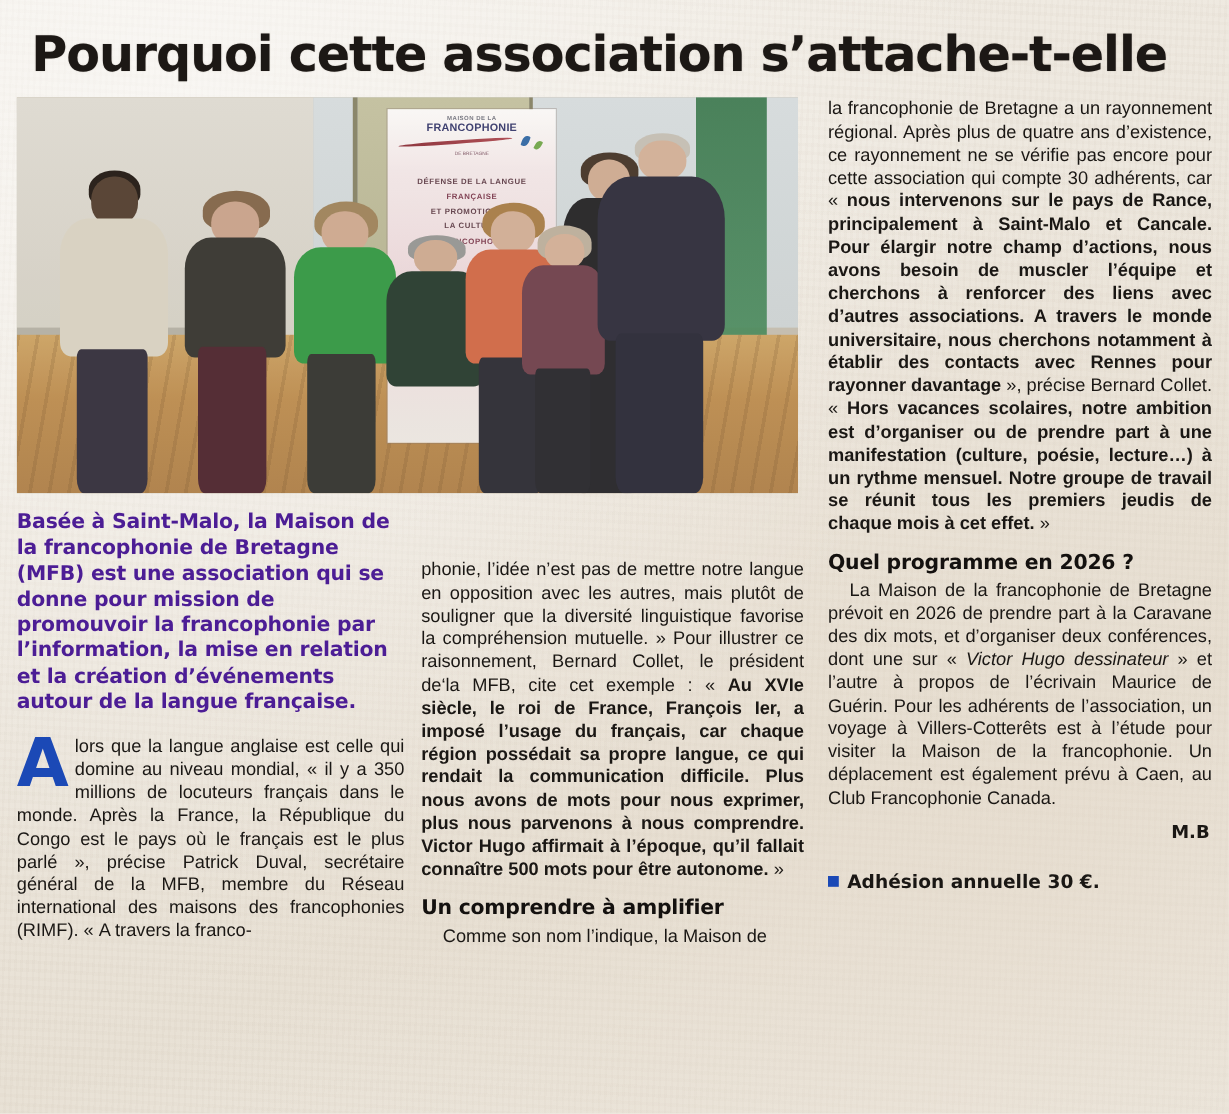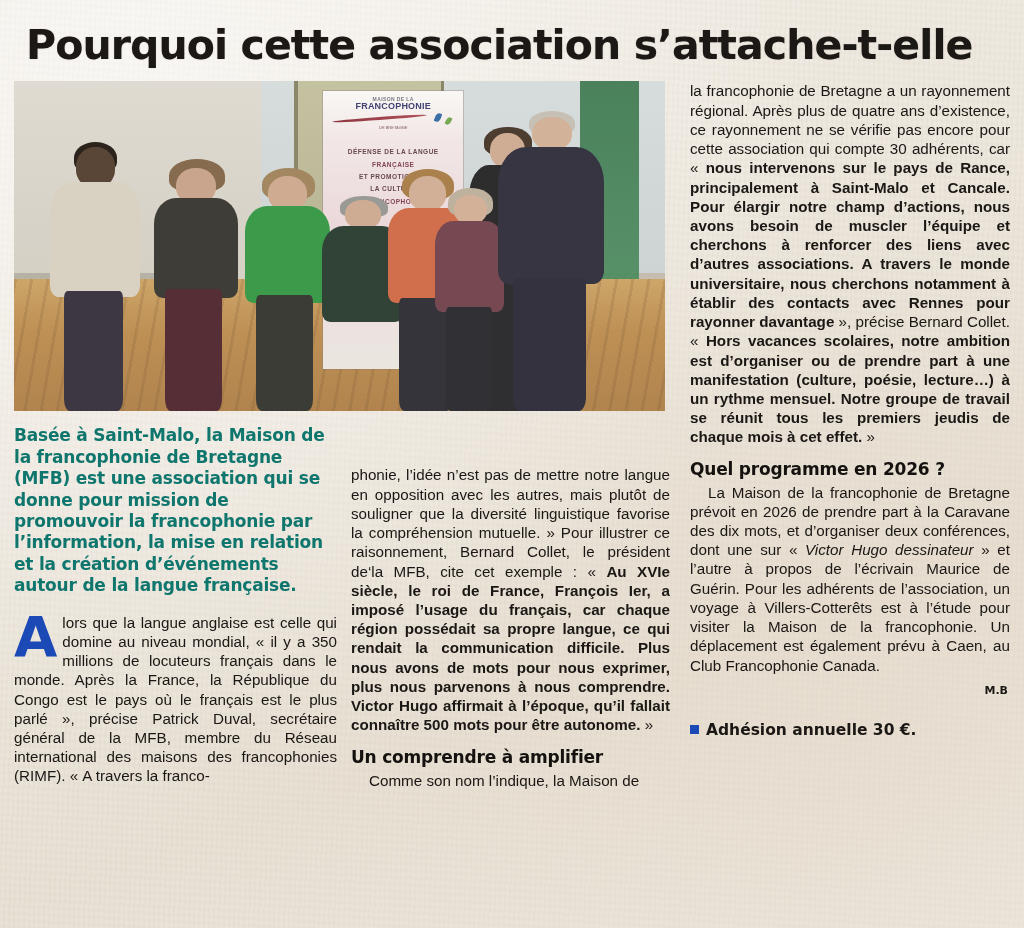--- a/index.html
+++ b/index.html
@@ -94,21 +94,21 @@
     font-family:"DejaVu Sans", sans-serif;
     font-weight:bold;font-size:14.5px;color:#1a1714;
     margin:8px 0 0 2px;letter-spacing:-.1px;
   }
 
   
   .lead{
     font-family:"DejaVu Sans", sans-serif;
     font-weight:bold;
     font-size:17px;line-height:1.26;
-    text-align:left;color:#0f766e;
+    text-align:left;color:#4c1d95;
     margin:0 0 16px 0;
     letter-spacing:-.2px;
   }
   p.body{
     font-size:15.2px;line-height:1.265;
     text-align:justify;text-justify:inter-word;
     margin:0 0 9px 0;color:#1a1714;
     hyphens:auto;
   }
   p.body.indent{text-indent:18px;}
@@ -122,21 +122,21 @@
   }
   .subhead{
     font-family:"DejaVu Sans", sans-serif;
     font-weight:bold;font-size:17px;color:#14110f;
     margin:12px 0 4px 0;letter-spacing:-.2px;
   }
   b.q{font-weight:bold;}
   i.it{font-style:italic;}
   .byline{
     font-family:"DejaVu Sans", sans-serif;
-    font-weight:bold;font-size:11px;text-align:right;margin:6px 2px 0 0;
+    font-weight:bold;font-size:15px;text-align:right;margin:6px 2px 0 0;
   }
   .footnote{
     font-family:"DejaVu Sans", sans-serif;
     font-weight:bold;font-size:15.5px;margin-top:24px;display:flex;align-items:center;gap:7px;
   }
   .sq{width:9px;height:9px;background:#1b49b6;display:inline-block;flex:none;}
 </style>
 </head>
 <body>
 

